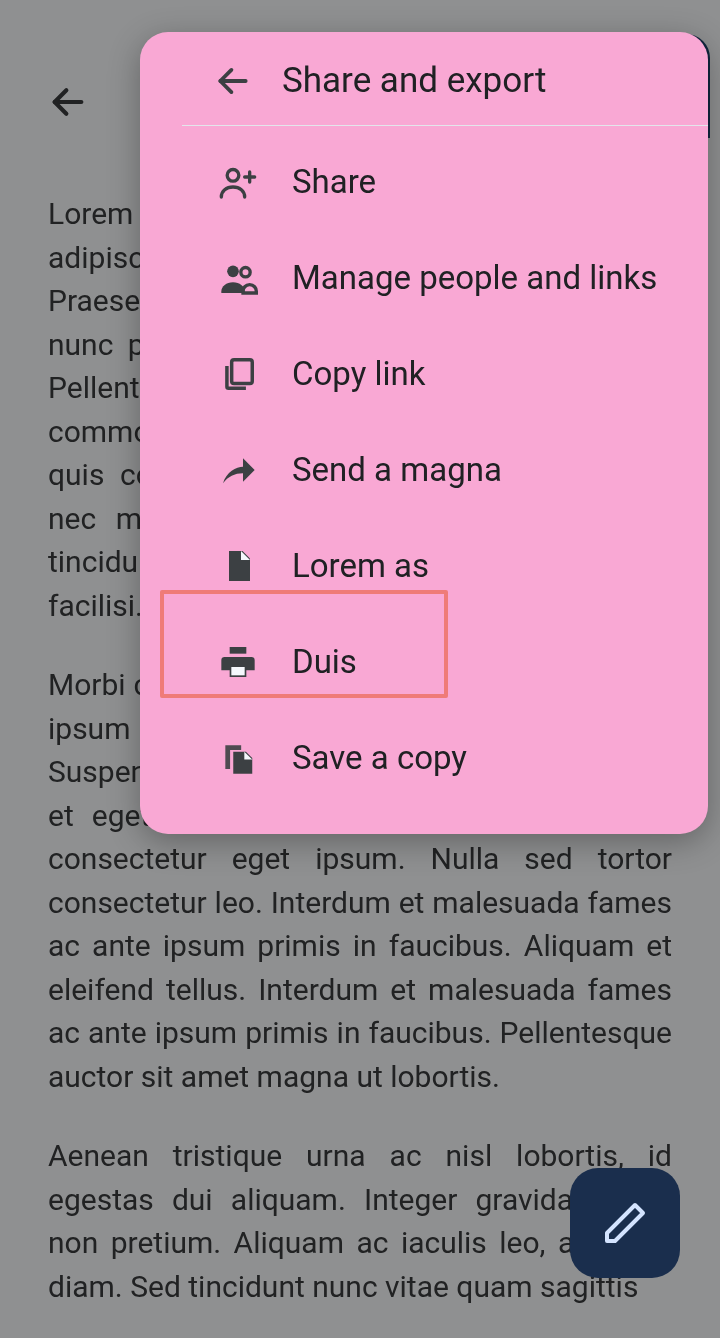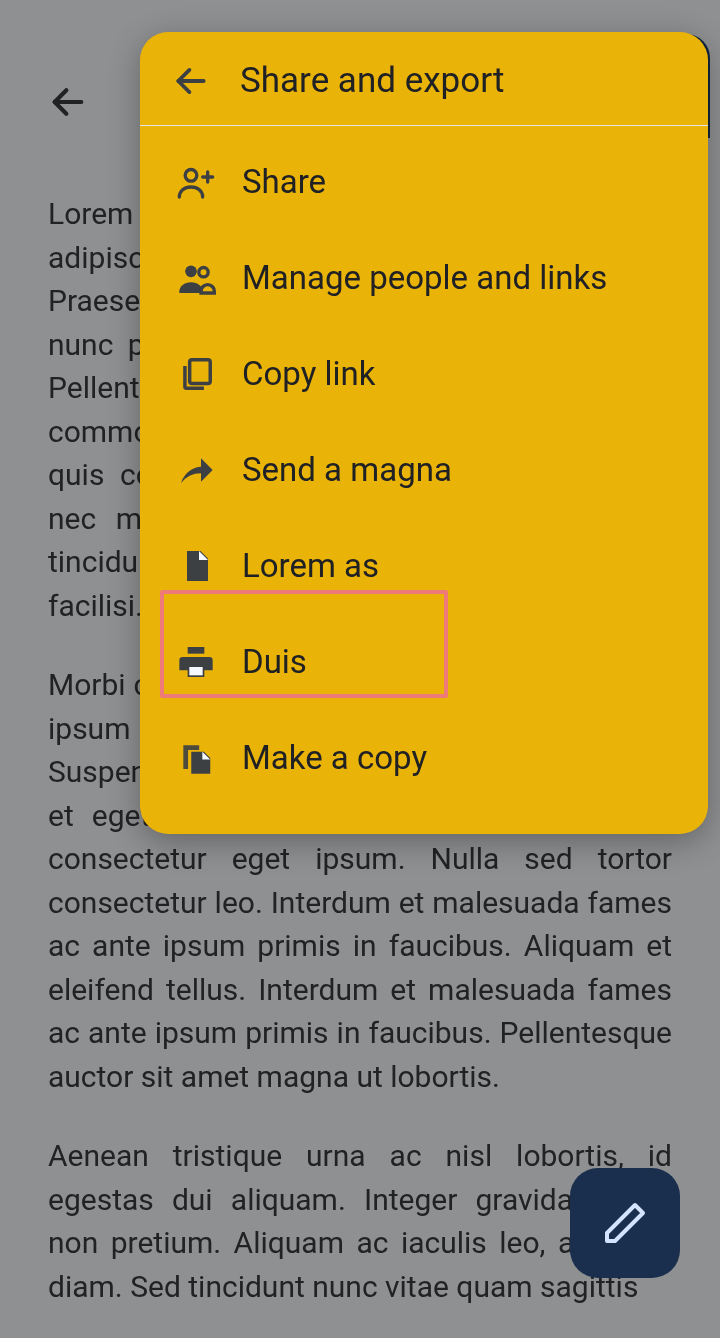--- a/index.html
+++ b/index.html
@@ -48,42 +48,43 @@
     color: #d4e4ff;
   }
 
   
   .sheet {
     position: absolute;
     left: 140px;
     top: 32px;
     right: 12px;
     border-radius: 28px;
-    background: #eab308;
+    background: #f9a8d4;
     box-shadow: 0 8px 32px rgba(0,0,0,0.3);
     padding-bottom: 20px;
     overflow: hidden;
+    padding-left: 42px;
   }
   .sheet-header {
     display: flex;
     align-items: center;
     padding: 28px 24px 24px 32px;
     gap: 30px;
     border-bottom: 1px solid #e3e6eb;
   }
   .sheet-title {
     font-size: 35px;
     color: #202124;
     font-weight: 400;
   }
   .menu-list { padding: 8px 0; }
   .menu-item {
     display: flex;
     align-items: center;
-    gap: 22px;
+    gap: 30px;
     padding: 24px 24px 24px 32px;
     min-height: 92px;
   }
   .menu-item .icon-slot {
     width: 48px; height: 48px;
     display: flex;
     align-items: center;
     justify-content: center;
     color: #3c4043;
     flex-shrink: 0;
@@ -219,19 +220,19 @@
     </div>
 
     <div class="menu-item">
       <span class="icon-slot">
         <svg viewBox="0 0 24 24" width="38" height="38" fill="currentColor">
             <path d="M4 4h10v3H7v12H4z" opacity="0.9"></path>
             <path d="M9 8h8l4 4v10H9z"></path>
             <path d="M16 8v5h5" fill="#f5f8fd"></path>
           </svg>
       </span>
-      <span class="label">Make a copy</span>
+      <span class="label">Save a copy</span>
     </div>
 
   </div>
 
   <div class="highlight-box" style="left:20px; top:558px; width:288px; height:108px;"></div>
 </div>
 
 </body></html>

